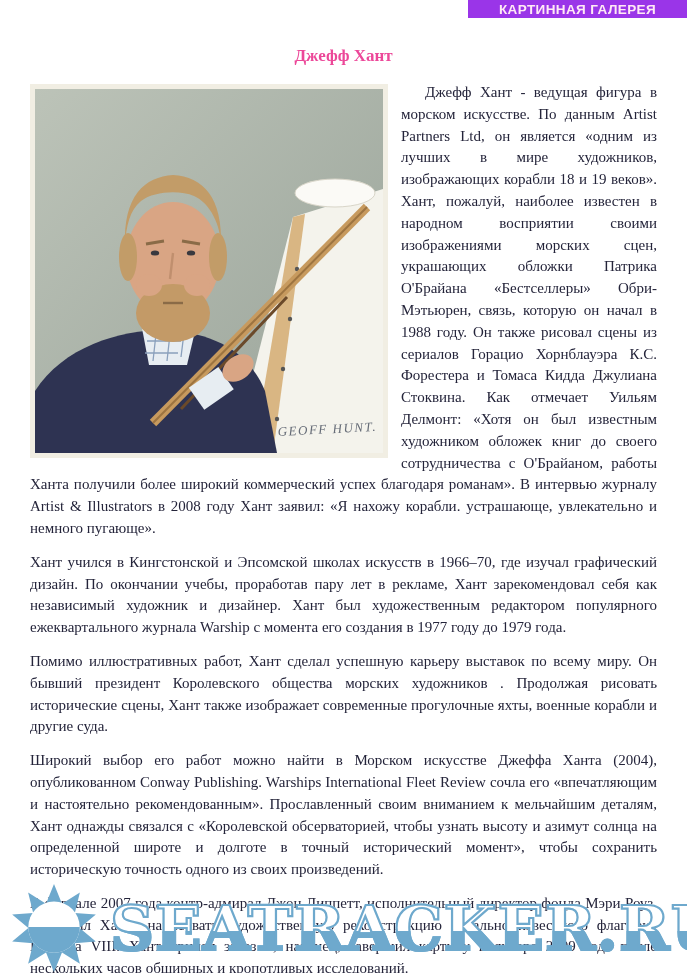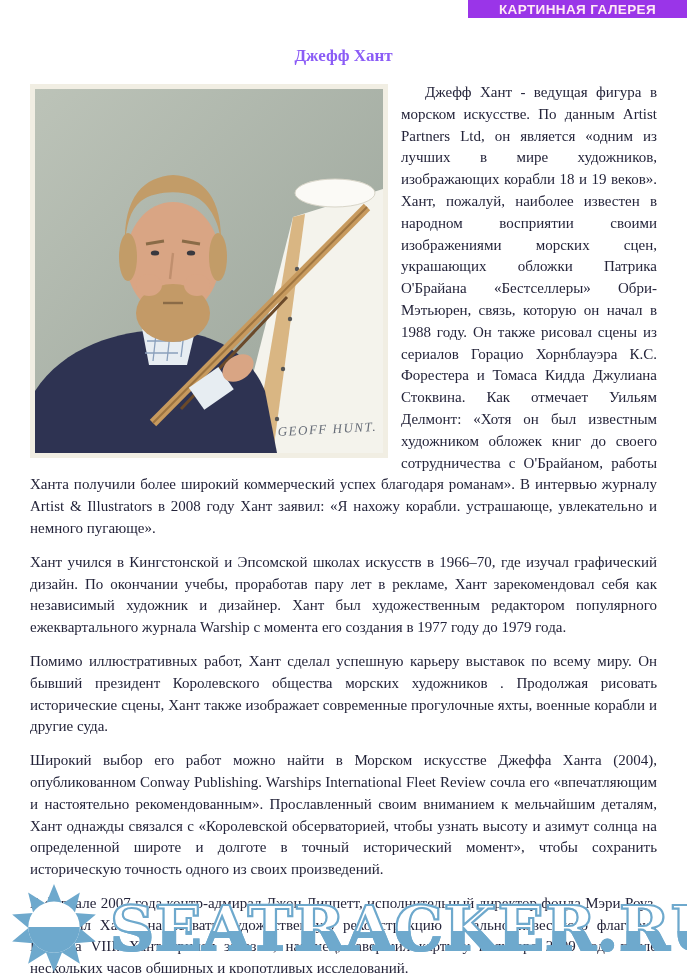--- a/index.html
+++ b/index.html
@@ -34,21 +34,21 @@
     color: #ffe9f5;
     white-space: nowrap;
   }
 
   
   .title {
     margin: 46px 30px 16px 30px;
     text-align: center;
     font-size: 17px;
     font-weight: bold;
-    color: #8b5cf6;
+    color: #ec4899;
   }
 
   
   .content {
     margin: 0 30px;
     font-size: 15px;
     line-height: 21.8px;
     text-align: justify;
   }
   .content p { margin: 0 0 12px 0; }

